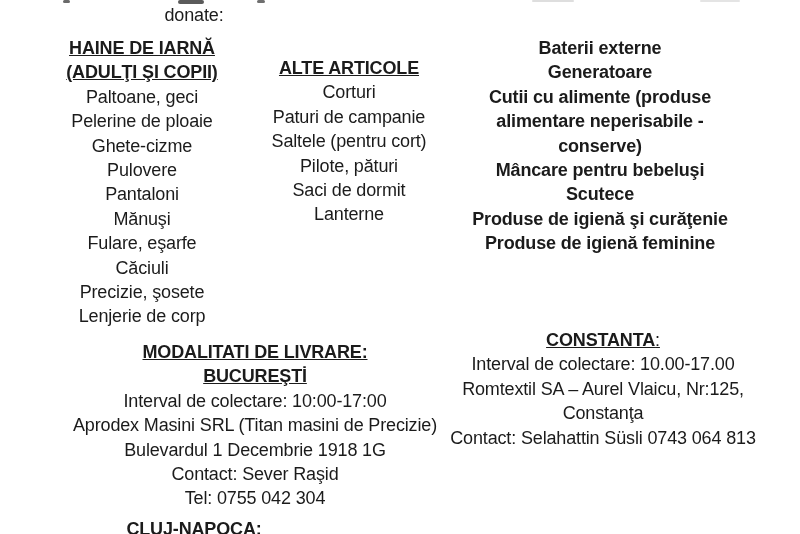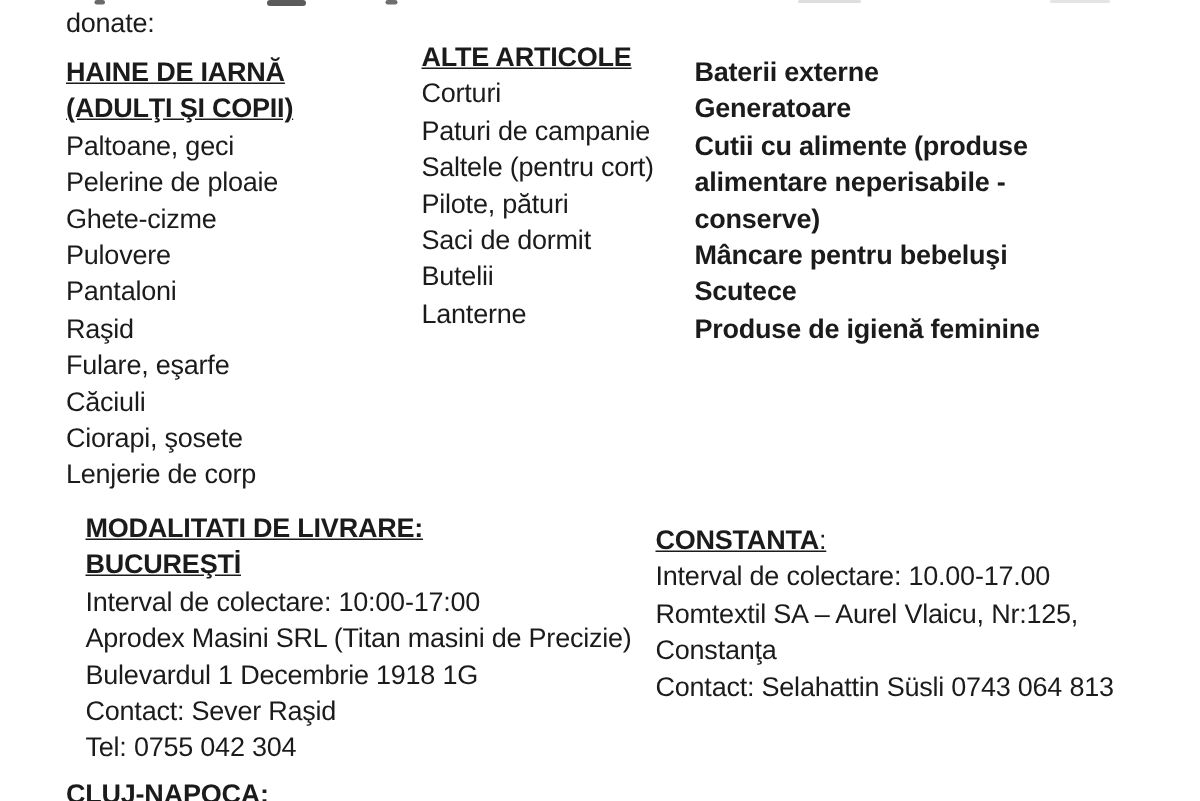--- a/index.html
+++ b/index.html
@@ -12,28 +12,28 @@
     color: #1b1b1b;
   }
   .line {
     font-size: 18px;
     line-height: 24.4px;
     letter-spacing: -0.15px;
     white-space: normal;
   }
   .bold { font-weight: 700; text-decoration: underline; }
   .regular { font-weight: 400; }
-  .abs { position: absolute; }
+  .abs { position: absolute; text-align: center; }
   
   #intro          { left: 44px;  top: 3px;   width: 300px; }
   #col-winter     { left: 44px;  top: 36px;  width: 196px; }
-  #col-other      { left: 233px; top: 26px;  width: 232px; margin-left: 48px; }
+  #col-other      { left: 233px; top: 56px;  width: 232px; }
   #col-misc       { left: 463px; top: 36px;  width: 274px; font-weight: bold; }
   #delivery-left  { left: 44px;  top: 340px; width: 396px; margin-left: 13px; }
-  #delivery-right { left: 437px; top: 348px; width: 332px; }
+  #delivery-right { left: 437px; top: 328px; width: 332px; }
   #cluj-heading   { left: 44px;  top: 517px; width: 300px; }
   
   .artifact { position: absolute; top: 0; border-radius: 2px; }
   .a1 { left: 63px;  width: 7px;  height: 3px; background: #6a6a6a; }
   .a2 { left: 178px; width: 26px; height: 4px; background: #5b5b5b; }
   .a3 { left: 257px; width: 8px;  height: 3px; background: #6f6f6f; }
   .a4 { left: 532px; width: 42px; height: 2px; background: #dedede; }
   .a5 { left: 700px; width: 40px; height: 2px; background: #e4e4e4; }
 </style>
 </head>
@@ -53,51 +53,51 @@
     <div>
         <div class="line bold">HAINE DE IARNĂ</div>
         <div class="line bold">(ADULŢI ŞI COPII)</div>
       </div>
     <div>
         <div class="line">Paltoane, geci</div>
         <div class="line">Pelerine de ploaie</div>
         <div class="line">Ghete-cizme</div>
         <div class="line">Pulovere</div>
         <div class="line">Pantaloni</div>
-        <div class="line">Raşid</div>
+        <div class="line">Mănuşi</div>
         <div class="line">Fulare, eşarfe</div>
         <div class="line">Căciuli</div>
-        <div class="line">Ciorapi, şosete</div>
+        <div class="line">Precizie, şosete</div>
         <div class="line">Lenjerie de corp</div>
       </div>
   </div>
 
   <div id="col-other" class="abs">
     <div>
         <div class="line bold">ALTE ARTICOLE</div>
       </div>
     <div>
         <div class="line">Corturi</div>
         <div class="line">Paturi de campanie</div>
         <div class="line">Saltele (pentru cort)</div>
         <div class="line">Pilote, pături</div>
         <div class="line">Saci de dormit</div>
-        <div class="line">Butelii</div>
         <div class="line">Lanterne</div>
       </div>
   </div>
 
   <div id="col-misc" class="abs">
     <div></div>
     <div>
         <div class="line">Baterii externe</div>
         <div class="line">Generatoare</div>
         <div class="line">Cutii cu alimente (produse alimentare neperisabile - conserve)</div>
         <div class="line">Mâncare pentru bebeluşi</div>
         <div class="line">Scutece</div>
+        <div class="line">Produse de igienă şi curăţenie</div>
         <div class="line">Produse de igienă feminine</div>
       </div>
   </div>
 
   <div id="delivery-left" class="abs">
     <div class="line bold">MODALITATI DE LIVRARE:</div>
     <div class="line bold"><span>BUCUREŞTİ</span><span class="regular"></span></div>
     <div>
         <div class="line">Interval de colectare: 10:00-17:00</div>
         <div class="line">Aprodex Masini SRL (Titan masini de Precizie)</div>

